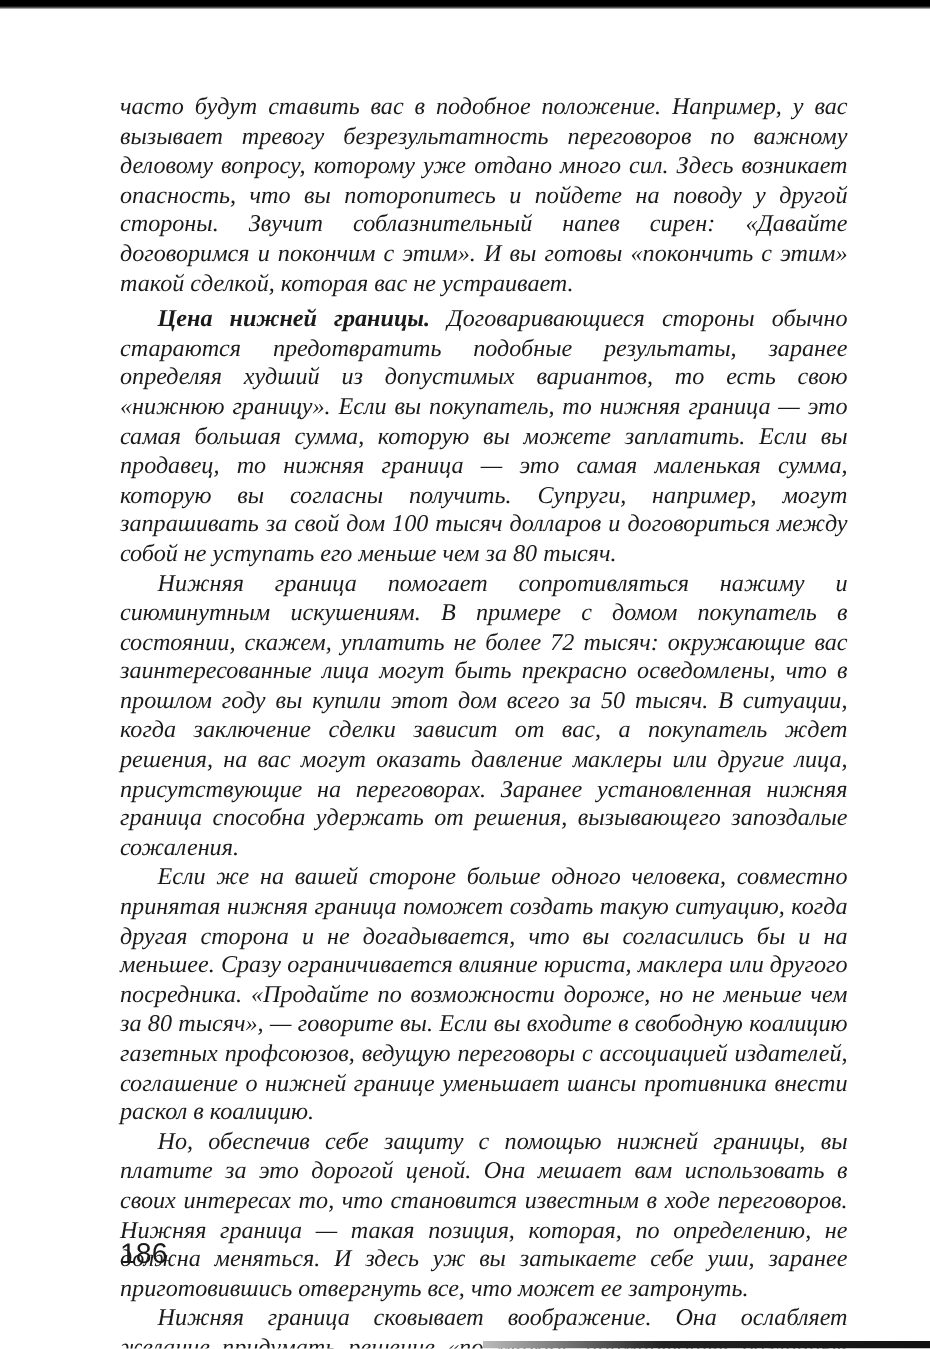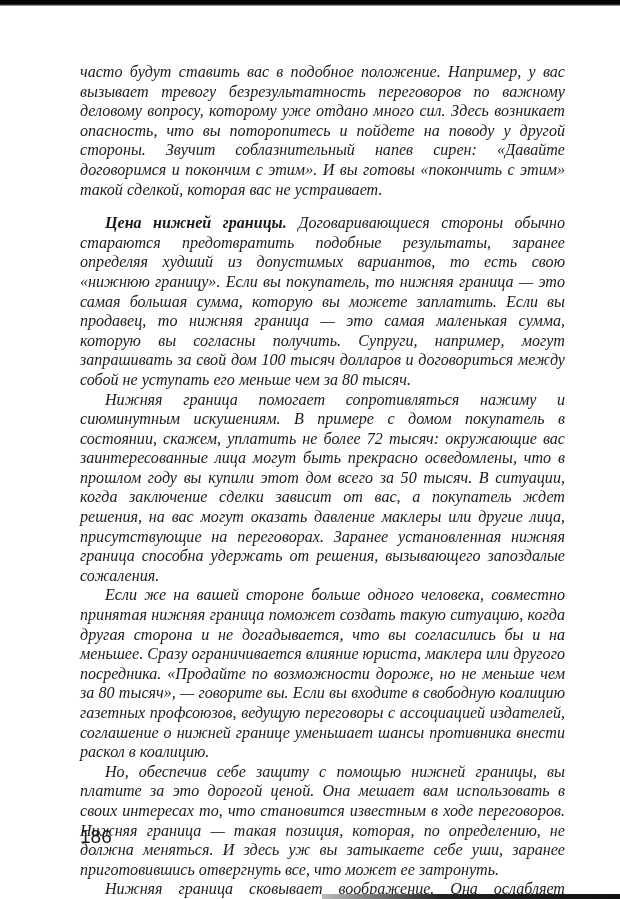--- a/index.html
+++ b/index.html
@@ -42,21 +42,21 @@
     }
     .page p {
       margin: 0;
       text-indent: 0;
       font-style: italic;
     }
     .page p.indent {
       text-indent: 25px;
     }
     .page p.gap {
-      margin-top: 14px;
+      margin-top: 4px;
     }
     .page p.last-line-justify {
       text-align-last: justify;
     }
     .heading-run {
       font-weight: bold;
     }
     .page-number {
       position: absolute;
       left: 80px;

